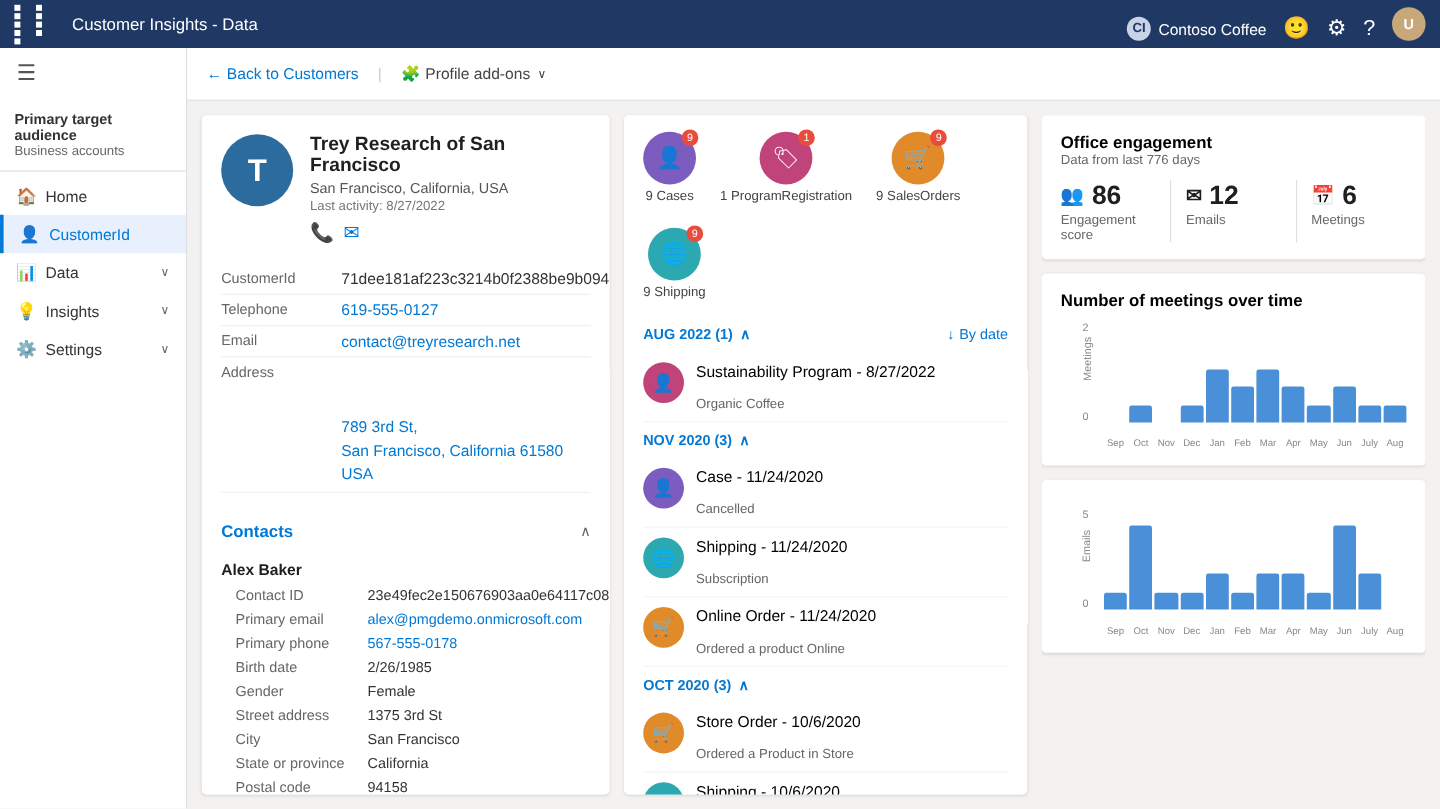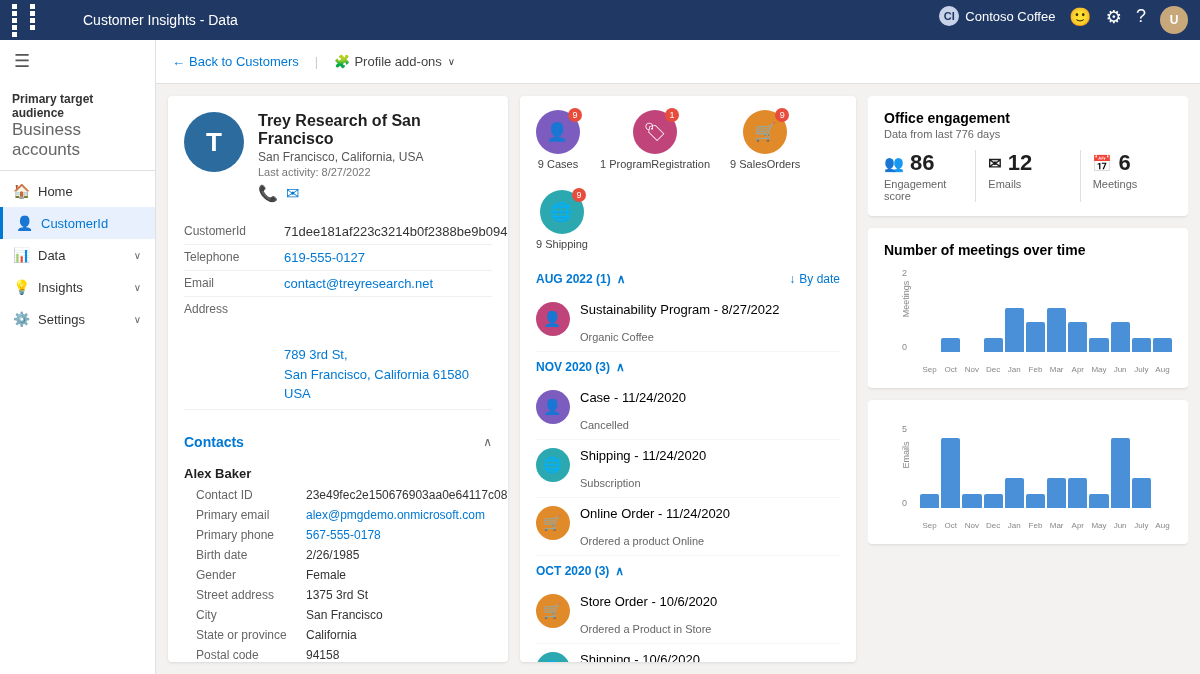--- a/index.html
+++ b/index.html
@@ -2,34 +2,34 @@
 <html><head>
   <meta charset="utf-8">
   <style>
     * { box-sizing: border-box; margin: 0; padding: 0; }
     body { font-family: 'Segoe UI', sans-serif; font-size: 13px; background: #f3f2f1; display: flex; flex-direction: column; height: 674px; overflow: hidden; }
 
     
     .topbar { background: #1f3864; color: white; height: 40px; display: flex; align-items: center; padding: 0 12px; gap: 10px; flex-shrink: 0; }
     .topbar-grid { display: grid; grid-template-columns: 16px 16px; gap: 2px; margin-right: 4px; }
     .topbar-grid span { width: 5px; height: 5px; background: white; display: block; }
-    .topbar-title { font-size: 14px; font-weight: 500; flex: 1; margin-left: 23px; }
-    .topbar-right { display: flex; align-items: flex-start; gap: 14px; }
+    .topbar-title { font-size: 14px; font-weight: 500; flex: 1; }
+    .topbar-right { display: flex; align-items: flex-end; gap: 14px; }
     .topbar-org { display: flex; align-items: center; gap: 6px; font-size: 13px; }
     .topbar-icon { width: 20px; height: 20px; border-radius: 50%; background: #c8d3e8; display: flex; align-items: center; justify-content: center; color: #1f3864; font-size: 11px; font-weight: bold; }
     .topbar-avatar { width: 28px; height: 28px; border-radius: 50%; background: #c8a87a; display: flex; align-items: center; justify-content: center; color: white; font-size: 12px; font-weight: bold; }
 
     
     .app-body { display: flex; flex: 1; overflow: hidden; }
 
     
     .sidebar { width: 156px; background: #fff; border-right: 1px solid #e0e0e0; display: flex; flex-direction: column; flex-shrink: 0; }
     .sidebar-header { padding: 10px 12px; border-bottom: 1px solid #e0e0e0; }
     .sidebar-org-label { font-size: 12px; font-weight: 600; color: #333; }
-    .sidebar-org-sub { font-size: 17px; color: #666; }
+    .sidebar-org-sub { font-size: 11px; color: #666; }
     .sidebar-menu { flex: 1; padding-top: 4px; }
     .sidebar-item { display: flex; align-items: center; gap: 8px; padding: 8px 14px; cursor: pointer; font-size: 13px; color: #333; text-decoration: none; }
     .sidebar-item.active { background: #e8f0fe; color: #0078d4; border-left: 3px solid #0078d4; }
     .sidebar-item .icon { width: 16px; height: 16px; display: flex; align-items: center; justify-content: center; font-size: 14px; flex-shrink: 0; }
     .sidebar-item .chevron { margin-left: auto; font-size: 10px; color: #666; }
     .sidebar-hamburger { padding: 10px 14px; cursor: pointer; font-size: 18px; color: #555; }
 
     
     .content { flex: 1; overflow: hidden; display: flex; flex-direction: column; }
 

